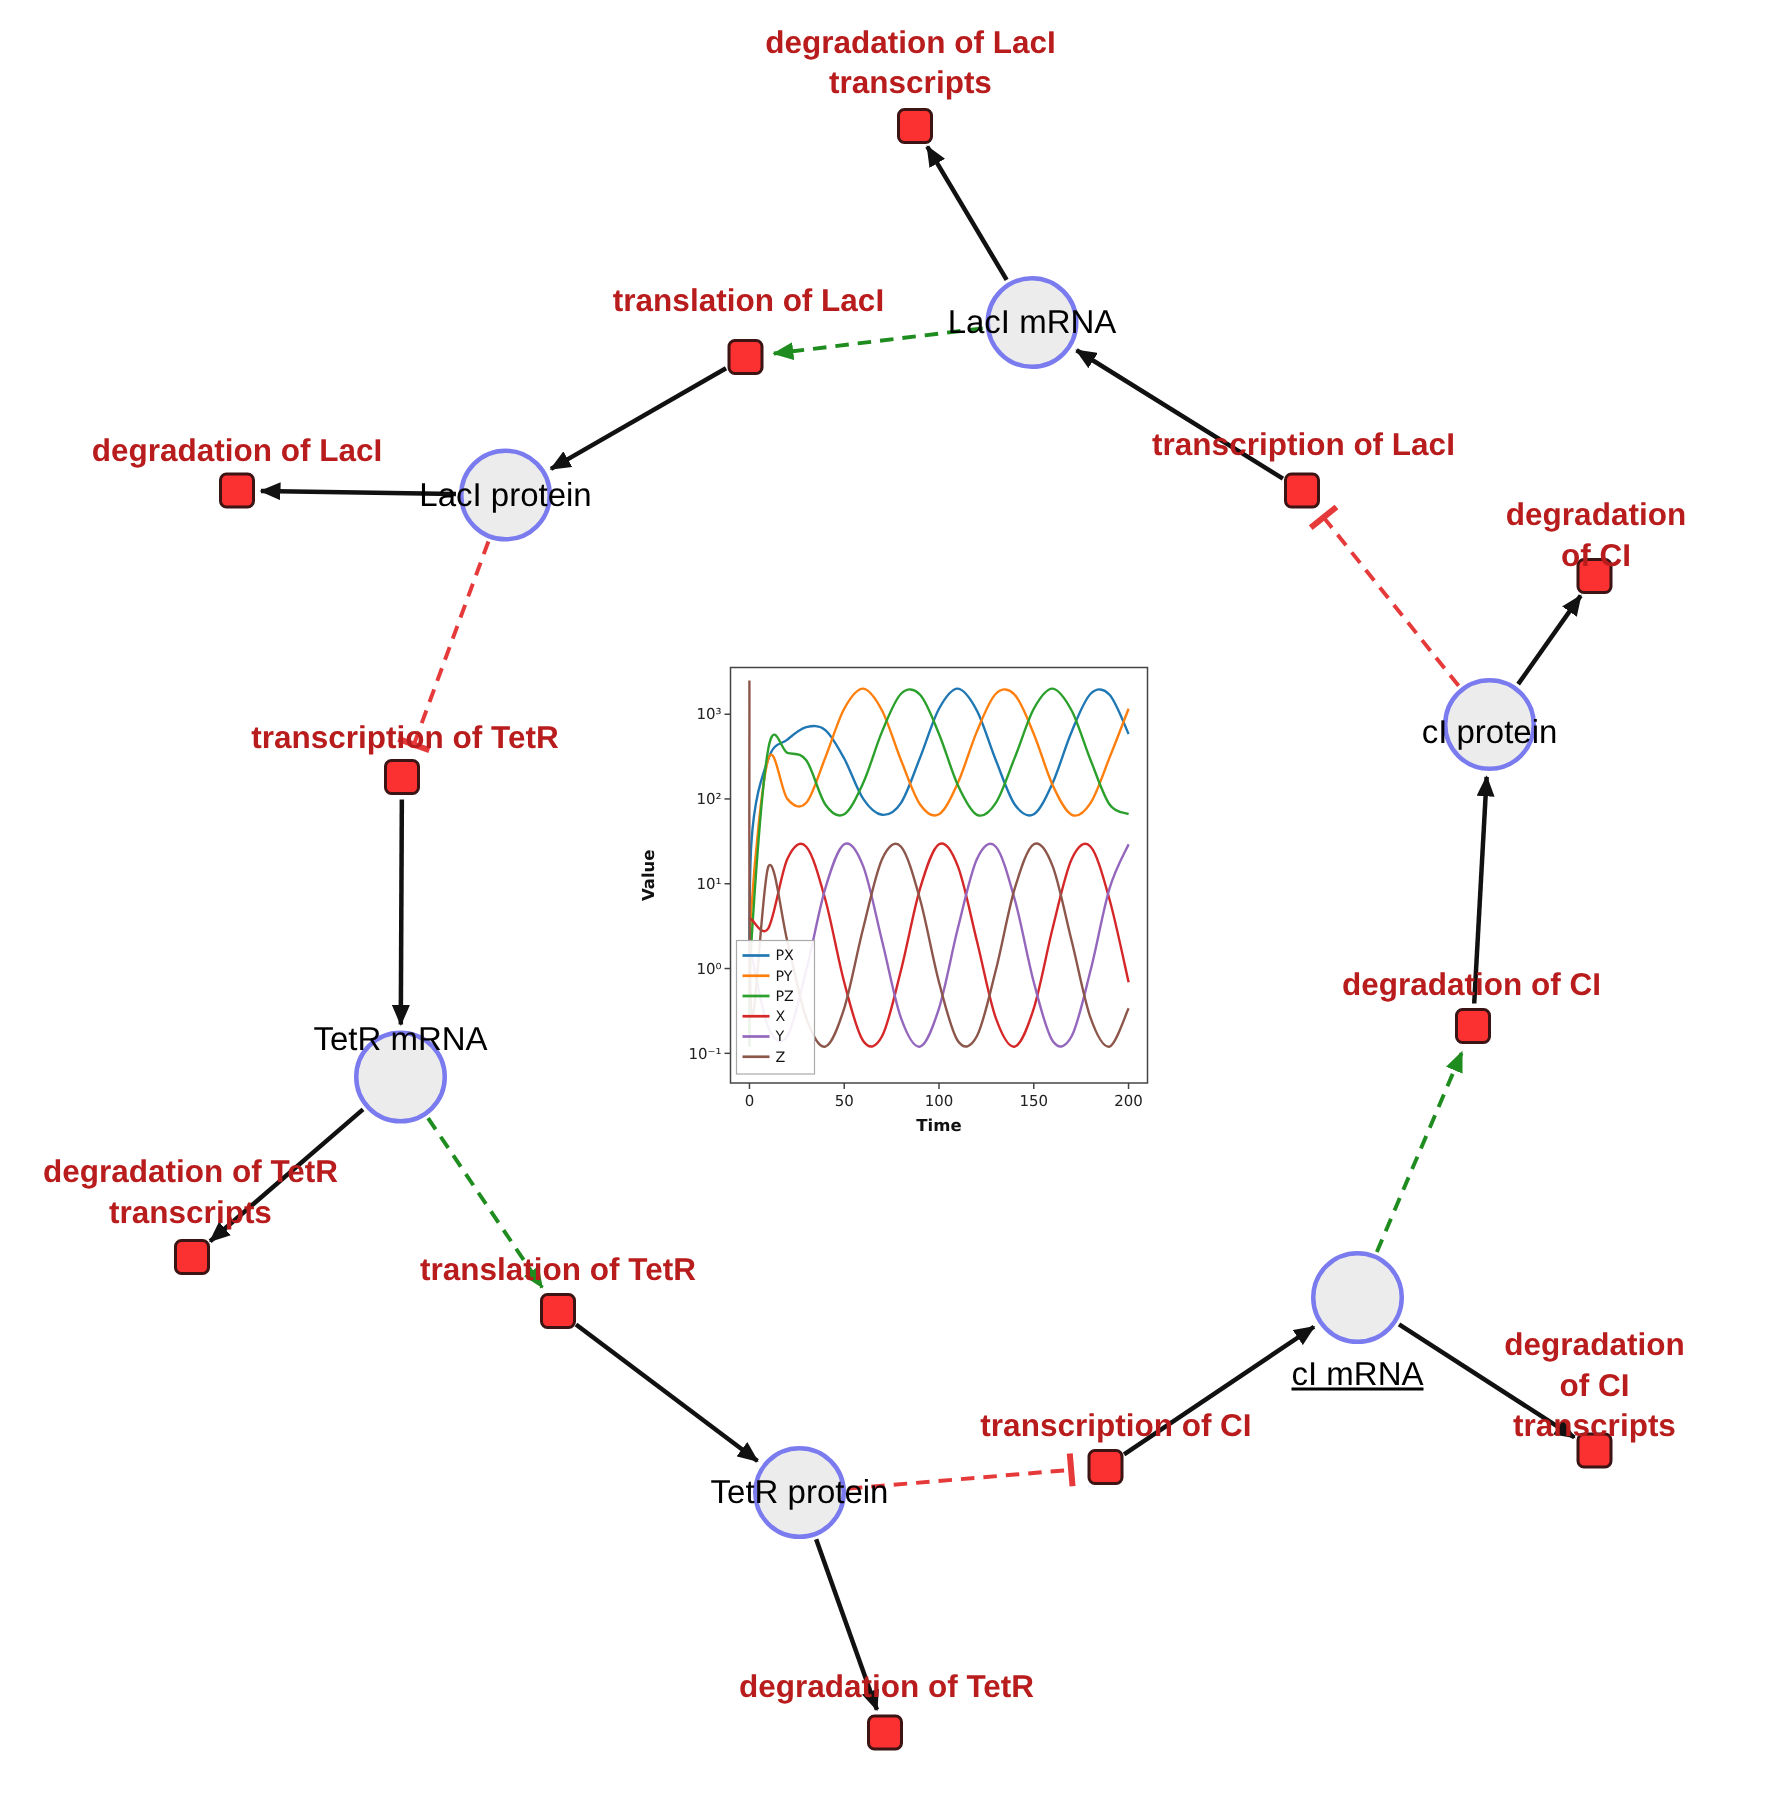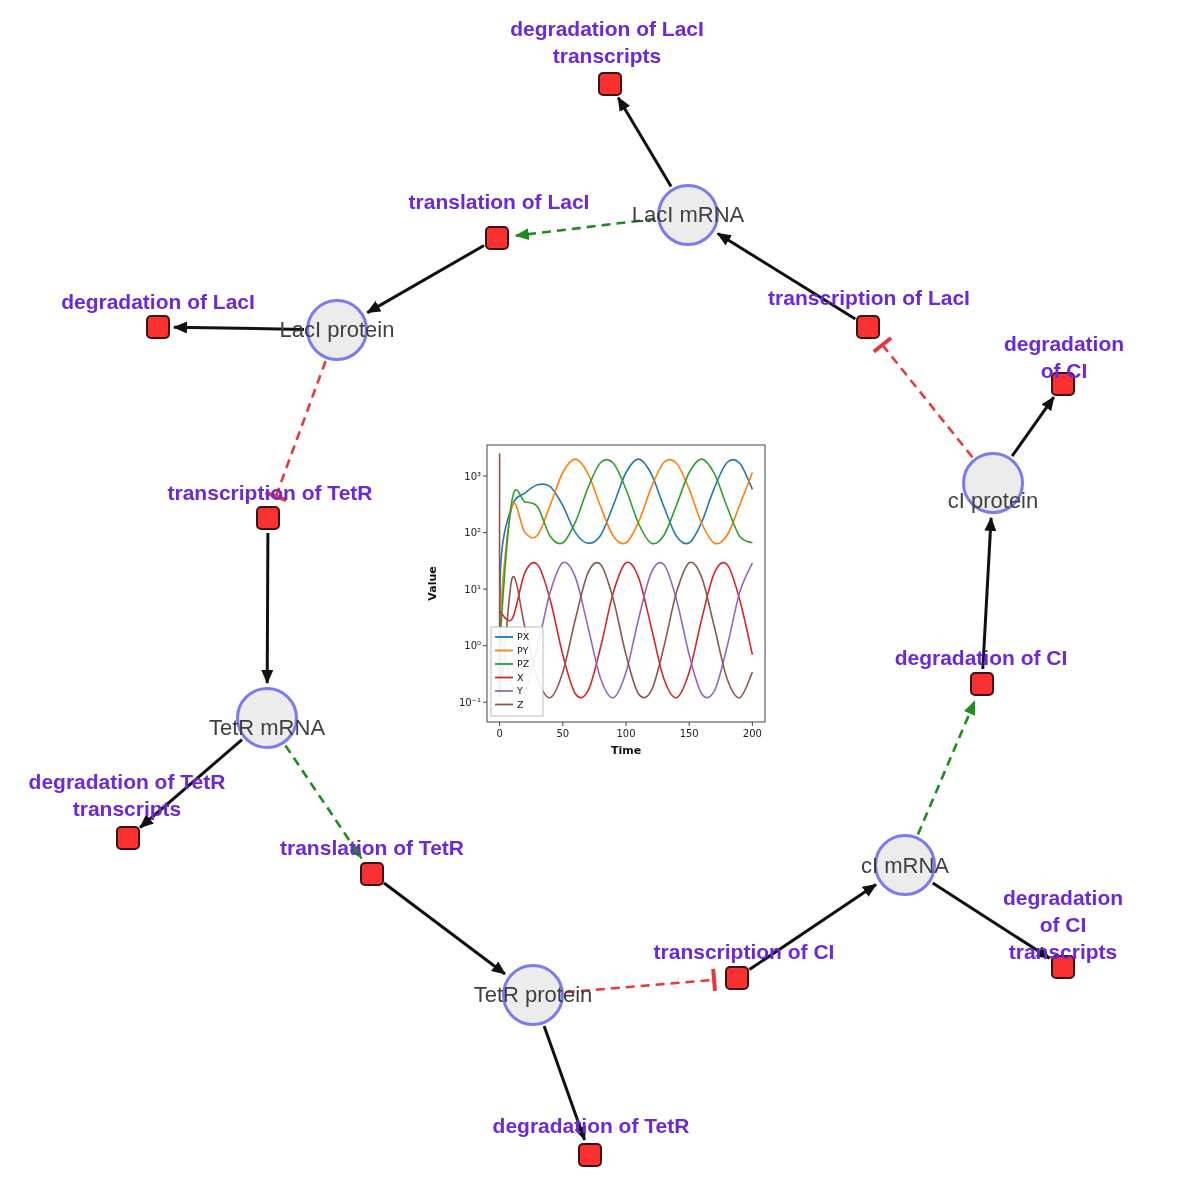--- a/index.html
+++ b/index.html
@@ -10,30 +10,30 @@
   #stage{position:absolute;left:0;top:0;width:1189px;height:1200px;}
   #edge-layer{position:absolute;left:0;top:0;width:1189px;height:1200px;}
   #node-layer{position:absolute;left:0;top:0;width:1189px;height:1200px;pointer-events:none;}
   .species-node{
     position:absolute;width:56px;height:56px;border-radius:50%;
     box-sizing:content-box;border:3px solid #7b7bf0;background:#ececec;
     pointer-events:auto;
   }
   .species-label{
     position:absolute;transform:translate(-50%,-50%);
-    font-size:22px;font-weight:400;color:#404040;white-space:nowrap;
+    font-size:22px;font-weight:400;color:#000000;white-space:nowrap;
   }
   .reaction-node{
     position:absolute;width:20px;height:20px;border-radius:5px;
     box-sizing:content-box;border:2.5px solid #3c1414;background:#fb3030;
     pointer-events:auto;
   }
   .reaction-label{
     position:absolute;transform:translate(-50%,-50%);
-    font-size:21px;font-weight:700;color:#6d28d9;white-space:pre-line;text-align:center;
+    font-size:21px;font-weight:700;color:#b91c1c;white-space:pre-line;text-align:center;
     line-height:27px;
   }
   #chart-inset{
     position:absolute;left:420px;top:437px;width:360px;height:325px;background:#fff;
   }
   #chart-svg{font-family:"DejaVu Sans","Liberation Sans",sans-serif;}
   .tick-label{font-size:10px;fill:#222;}
   .axis-label{font-size:11px;font-weight:700;fill:#111;}
   .legend-label{font-size:9.5px;fill:#111;}
 </style>
@@ -71,27 +71,27 @@
       <line x1="982.8" y1="669.0" x2="991.1" y2="517.9" stroke="#111111" stroke-width="3" fill="none" marker-end="url(#m-flow)"></line>
       <line x1="1012.1" y1="456.1" x2="1053.8" y2="397.1" stroke="#111111" stroke-width="3" fill="none" marker-end="url(#m-flow)"></line>
       <line x1="972.4" y1="457.2" x2="882.4" y2="344.9" stroke="#e63939" stroke-width="2.6" fill="none" stroke-dasharray="9 6" marker-end="url(#m-inh)"></line>
     </svg>
   <div id="node-layer">
       <div class="species-node" style="left: 657px; top: 184px;"></div>
       <div class="species-label" style="left: 688px; top: 215px;">LacI mRNA</div>
       <div class="species-node" style="left: 306px; top: 299px;"></div>
       <div class="species-label" style="left: 337px; top: 330px; text-align: center;">LacI protein</div>
       <div class="species-node" style="left: 236px; top: 687px;"></div>
-      <div class="species-label" style="left: 267px; top: 728px;">TetR mRNA</div>
+      <div class="species-label" style="left: 267px; top: 693px;">TetR mRNA</div>
       <div class="species-node" style="left: 502px; top: 964px;"></div>
       <div class="species-label" style="left: 533px; top: 995px;">TetR protein</div>
       <div class="species-node" style="left: 874px; top: 834px;"></div>
-      <div class="species-label" style="left: 905px; top: 866px;">cI mRNA</div>
+      <div class="species-label" style="left: 905px; top: 916px; text-decoration: underline;">cI mRNA</div>
       <div class="species-node" style="left: 962px; top: 452px;"></div>
-      <div class="species-label" style="left: 993px; top: 501px; text-align: center;">cI protein</div>
+      <div class="species-label" style="left: 993px; top: 488px; text-align: center;">cI protein</div>
       <div class="reaction-node" style="left: 597.5px; top: 71.5px;"></div>
       <div class="reaction-label" style="left: 607px; top: 42px;">degradation of LacI
 transcripts</div>
       <div class="reaction-node" style="left: 484.5px; top: 225.5px;"></div>
       <div class="reaction-label" style="left: 499px; top: 201px;">translation of LacI</div>
       <div class="reaction-node" style="left: 145.5px; top: 314.5px;"></div>
       <div class="reaction-label" style="left: 158px; top: 301px;">degradation of LacI</div>
       <div class="reaction-node" style="left: 855.5px; top: 314.5px;"></div>
       <div class="reaction-label" style="left: 869px; top: 297px;">transcription of LacI</div>
       <div class="reaction-node" style="left: 1050.5px; top: 371.5px;"></div>

